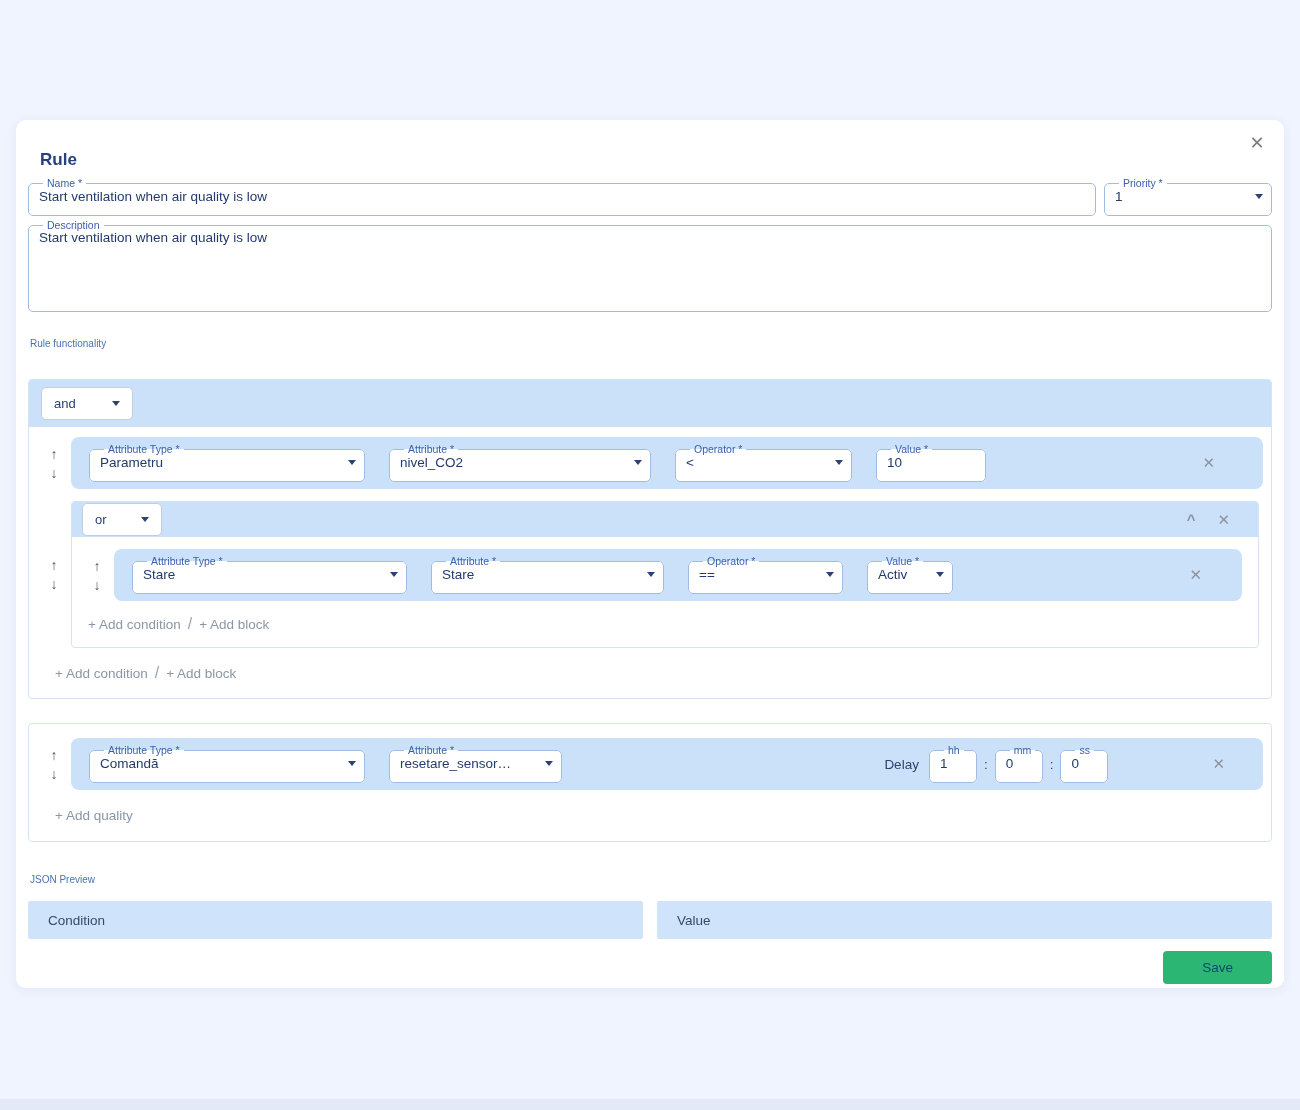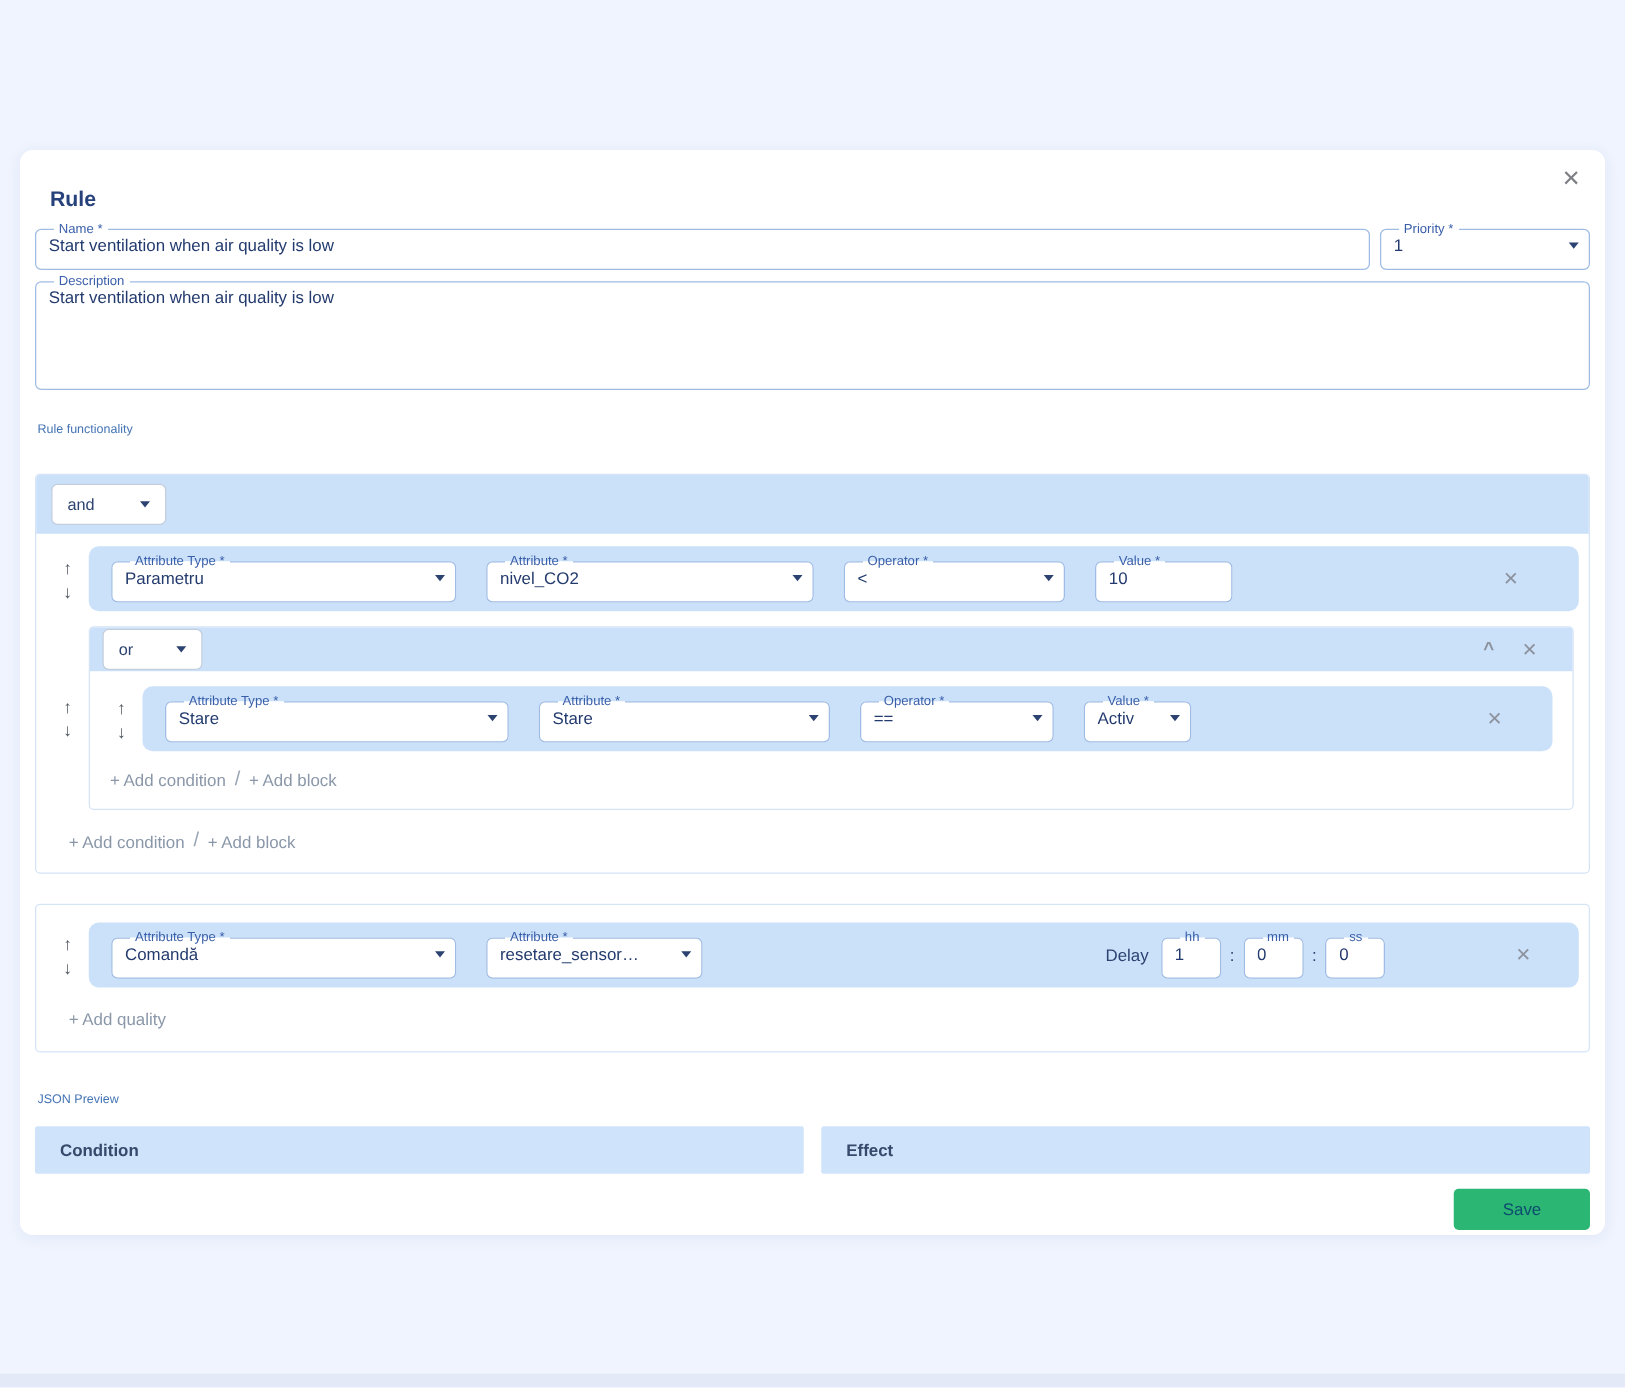--- a/index.html
+++ b/index.html
@@ -110,21 +110,21 @@
   .effect-group { margin-top:24px; padding-top:4px; }
 
   .delay-wrap { margin-left:auto; display:flex; align-items:center; flex:0 0 auto; }
   .delay-label { font-size:13.5px; color:#2c4270; margin-right:10px; }
   .w-time { width:48px; flex:0 0 auto; }
   .colon { font-size:13.5px; color:#2c4270; margin:0 7px; }
 
   .json-headers { display:flex; gap:14px; margin-top:2px; }
   .json-header {
     flex:1; height:38px; background:#cfe3fb; display:flex; align-items:center;
-    padding-left:20px; font-size:13.5px; color:#374a6b; border-radius:2px;font-weight:bold;
+    padding-left:20px; font-size:13.5px; color:#374a6b; border-radius:2px;
   }
   .footer { display:flex; justify-content:flex-end; margin-top:12px; }
   .save-btn {
     background:#2bb673; color:#0c4a6e; border:0; border-radius:4px;
     padding:9px 39px; font-size:13.5px; font-family:inherit; cursor:pointer;
   }
 </style>
 </head>
 <body>
 
@@ -317,21 +317,21 @@
     </div>
     <div class="add-links al-effect">
       <span>+ Add quality</span>
     </div>
   </div>
 
   <div class="section-label sl-json">JSON Preview</div>
 
   <div class="json-headers">
     <div class="json-header">Condition</div>
-    <div class="json-header">Effect</div>
+    <div class="json-header">Value</div>
   </div>
 
   <div class="footer">
     <button class="save-btn">Save</button>
   </div>
 </div>
 
 <div class="bottom-strip"></div>
 
 </body></html>

